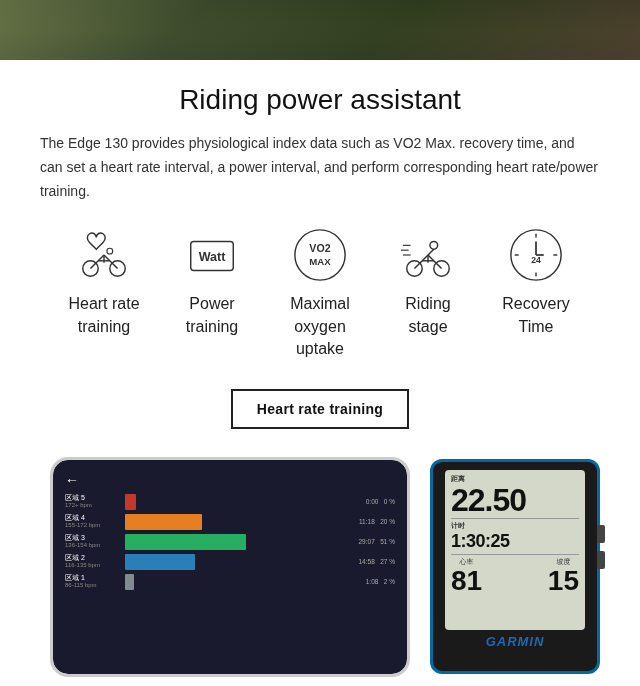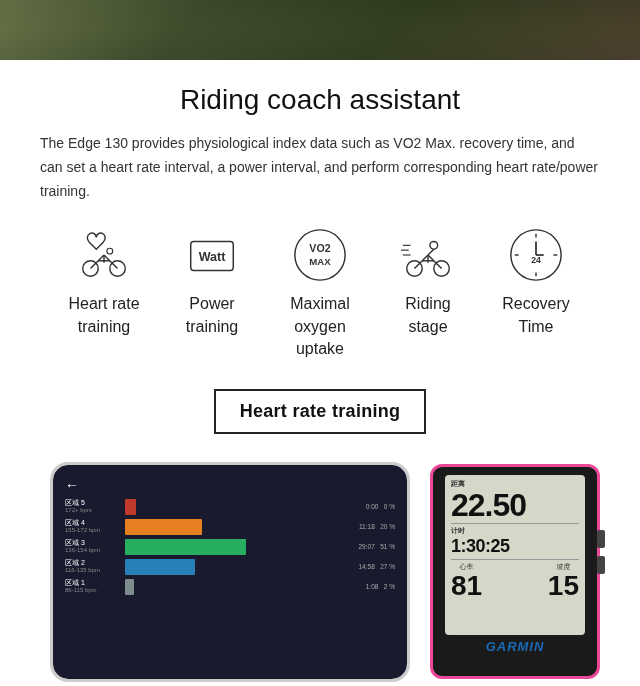--- a/index.html
+++ b/index.html
@@ -84,21 +84,21 @@
 
     .heart-rate-btn-container {
       text-align: center;
       margin-bottom: 28px;
     }
 
     .heart-rate-btn {
       display: inline-block;
       border: 2px solid #222;
       padding: 10px 24px;
-      font-size: 18px;
+      font-size: 14px;
       font-weight: 600;
       color: #111;
       background: #fff;
       cursor: pointer;
       letter-spacing: 0.3px;
     }
 
     .devices-row {
       display: flex;
       justify-content: space-between;
@@ -181,21 +181,21 @@
       text-align: right;
       color: #aaa;
     }
 
     
     .gps-device {
       width: 170px;
       height: 215px;
       background: #1a1a1a;
       border-radius: 12px;
-      border: 3px solid #ec4899;
+      border: 3px solid #0369a1;
       position: relative;
       display: flex;
       flex-direction: column;
       align-items: center;
       padding: 8px 6px;
       flex-shrink: 0;
     }
 
     .gps-screen {
       width: 140px;
@@ -285,21 +285,21 @@
       border-radius: 2px;
     }
   </style>
 </head>
 <body>
 
 <div class="hero-banner"></div>
 
 <div class="content-area">
 
-  <h1 class="page-title">Riding coach assistant</h1>
+  <h1 class="page-title">Riding power assistant</h1>
 
   <p class="description">The Edge 130 provides physiological index data such as VO2 Max. recovery time, and can set a heart rate interval, a power interval, and perform corresponding heart rate/power training.</p>
 
   <div class="features-row">
 
     <div class="feature-item">
       <div class="feature-icon">
         <svg viewBox="0 0 60 60" fill="none" xmlns="http://www.w3.org/2000/svg">
 
           <path d="M22 12 C22 8 18 6 15 8 C12 10 12 14 15 17 L22 24 L29 17 C32 14 32 10 29 8 C26 6 22 8 22 12Z" stroke="#333" stroke-width="1.5" fill="none"></path>

